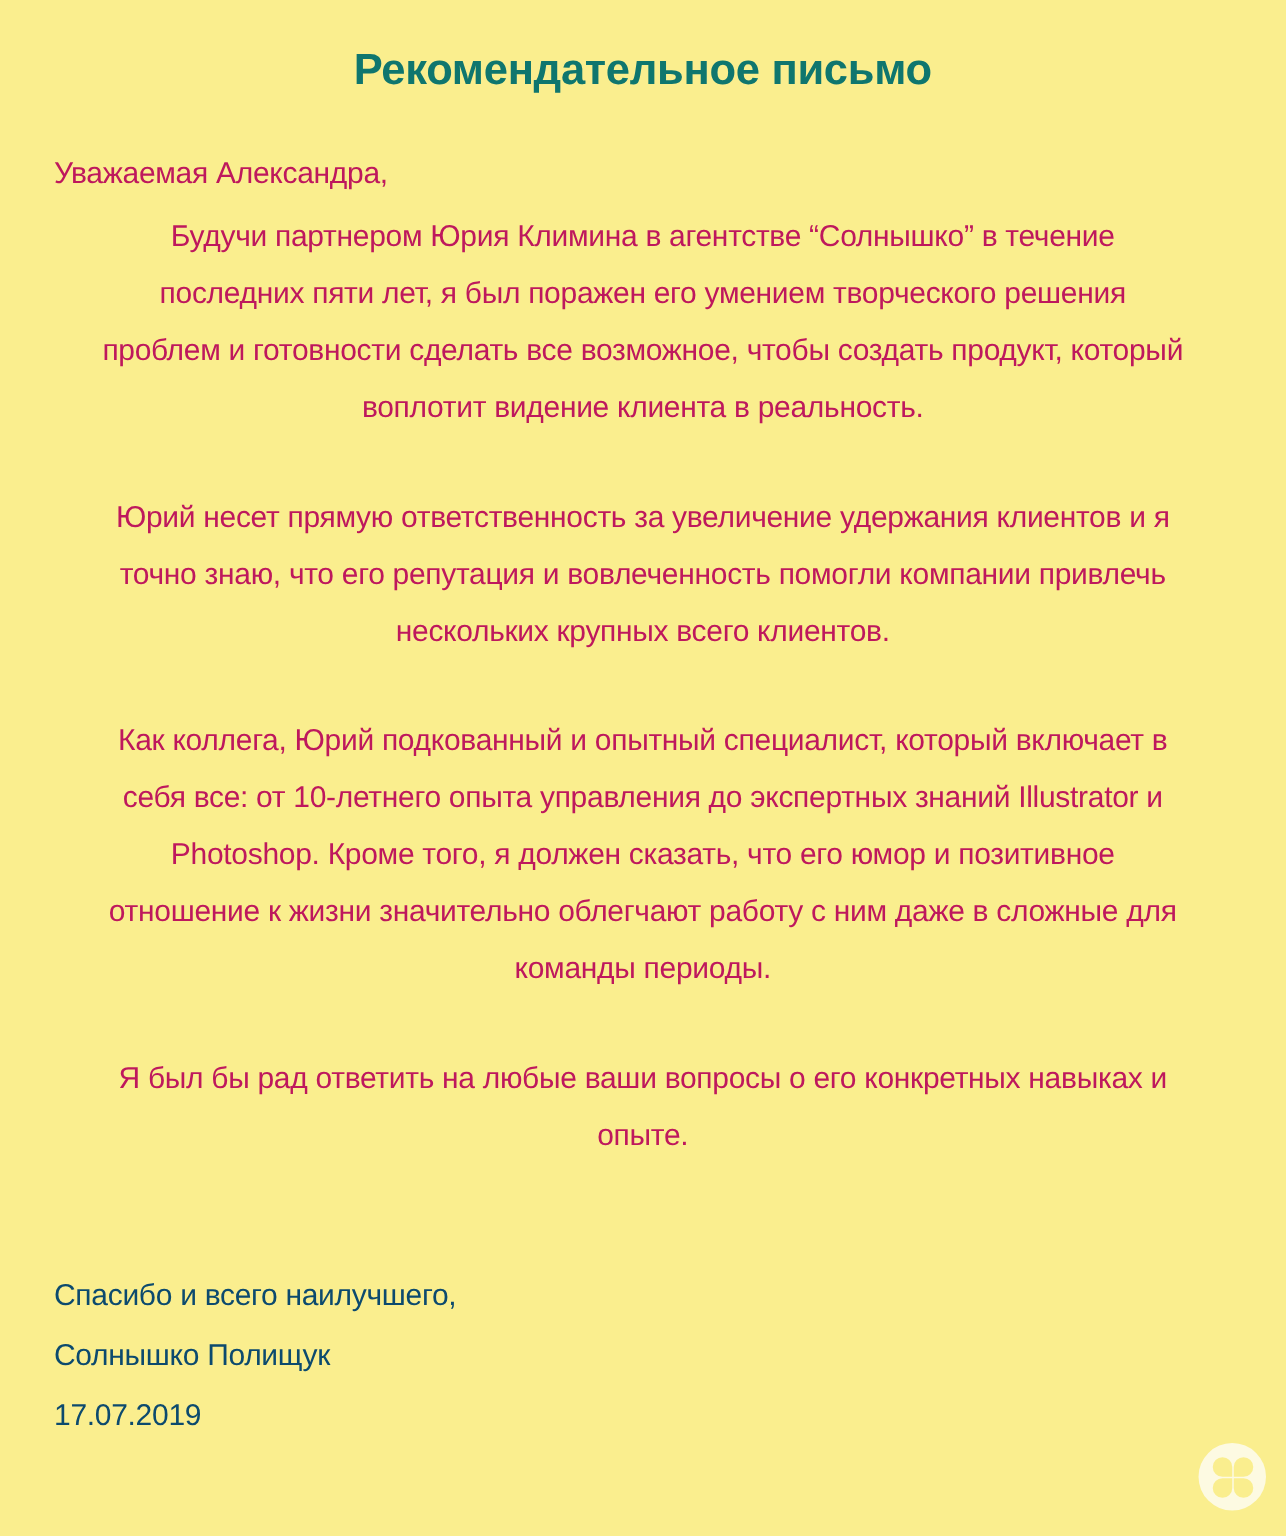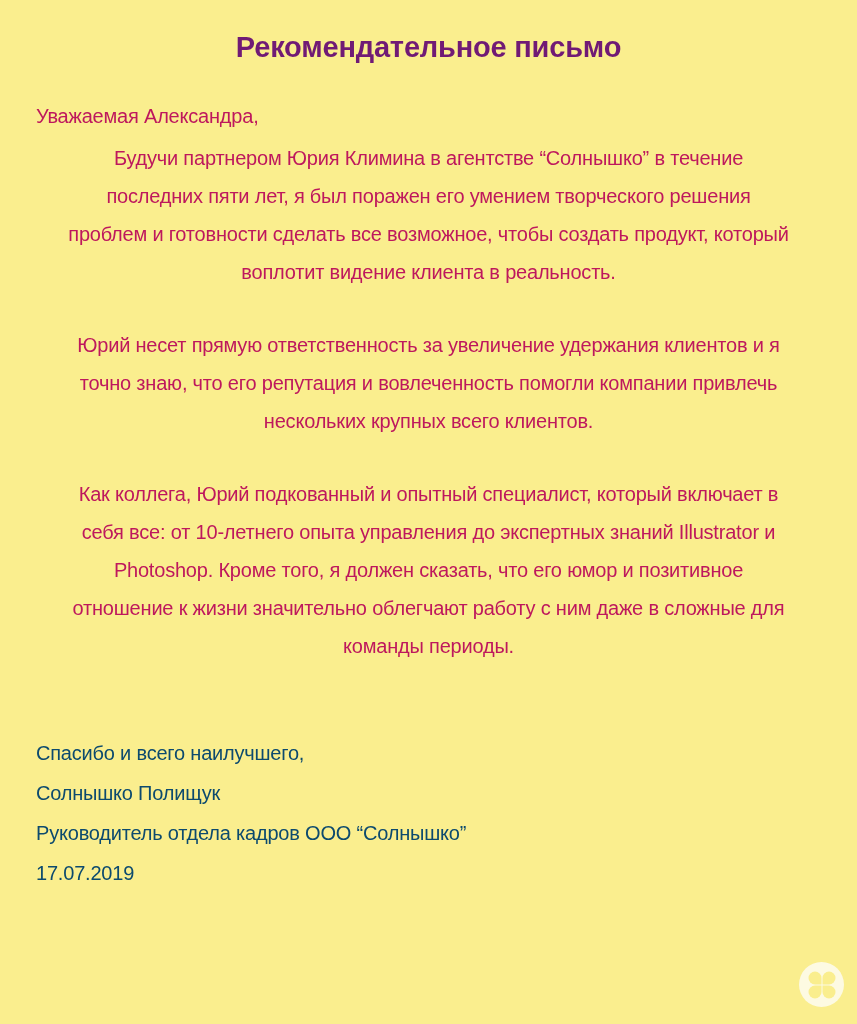--- a/index.html
+++ b/index.html
@@ -21,21 +21,21 @@
     padding: 0 36px;
     overflow: hidden;
   }
   .page-title {
     margin: 0;
     padding-top: 31px;
     text-align: center;
     font-size: 29px;
     font-weight: bold;
     letter-spacing: -0.2px;
-    color: #701a75;
+    color: #0f766e;
   }
   .body-text {
     font-size: 20px;
     line-height: 38px;
     color: #be185d;
     letter-spacing: -0.2px;
   }
   .greeting {
     margin: 33px 0 0 0;
   }
@@ -104,25 +104,26 @@
   <p class="body-text para">Юрий несет прямую ответственность за увеличение удержания клиентов и я
 точно знаю, что его репутация и вовлеченность помогли компании привлечь
 нескольких крупных всего клиентов.</p>
 
   <p class="body-text para">Как коллега, Юрий подкованный и опытный специалист, который включает в
 себя все: от 10-летнего опыта управления до экспертных знаний Illustrator и
 Photoshop. Кроме того, я должен сказать, что его юмор и позитивное
 отношение к жизни значительно облегчают работу с ним даже в сложные для
 команды периоды.</p>
 
+  <p class="body-text para">Я был бы рад ответить на любые ваши вопросы о его конкретных навыках и
+опыте.</p>
 
   <div class="signature">
     <p>Спасибо и всего наилучшего,</p>
     <p>Солнышко Полищук</p>
-    <p>Руководитель отдела кадров ООО “Солнышко”</p>
     <p>17.07.2019</p>
   </div>
 
   <div class="badge">
     <span class="flower">
       <i class="petal p1"></i>
       <i class="petal p2"></i>
       <i class="petal p3"></i>
       <i class="petal p4"></i>
     </span>

